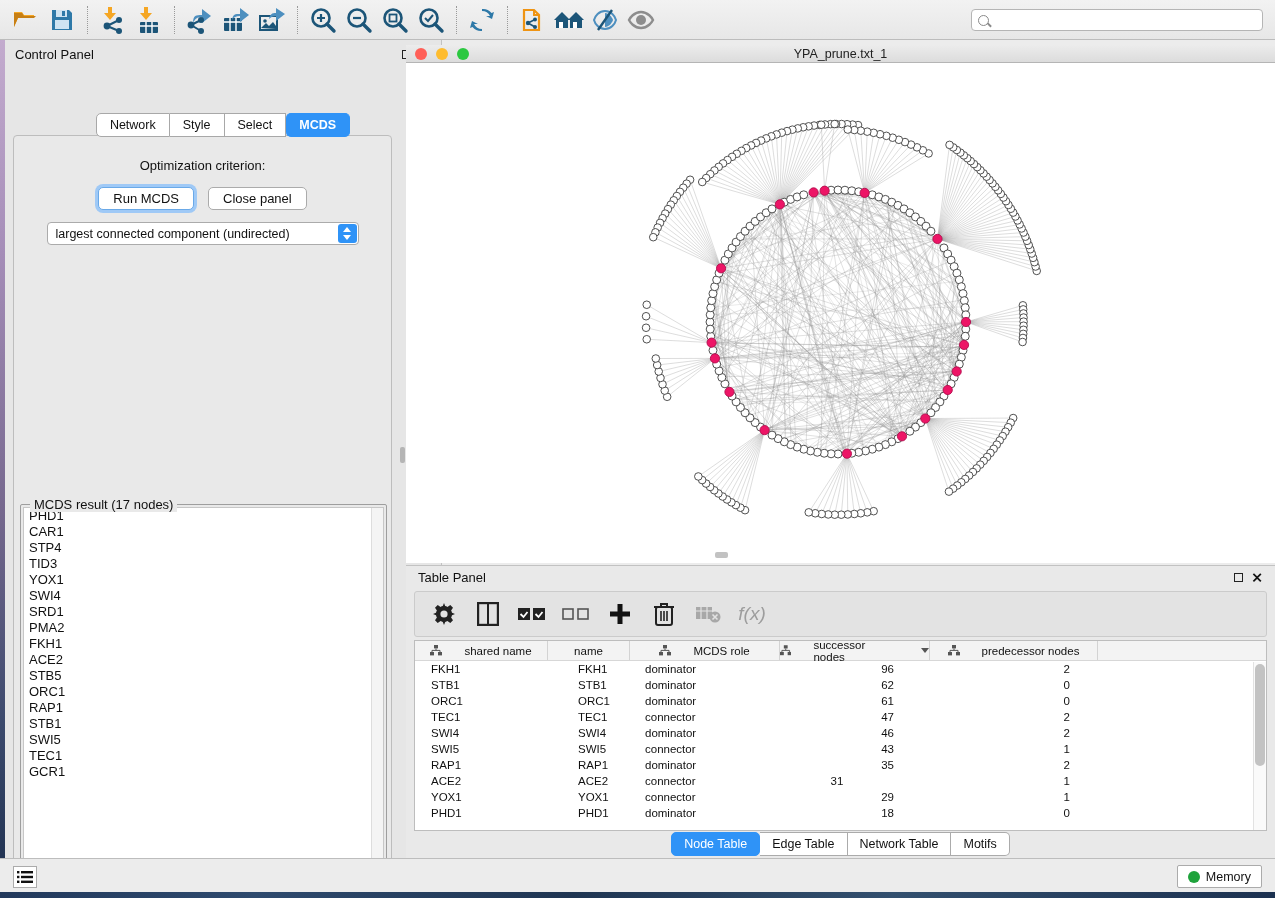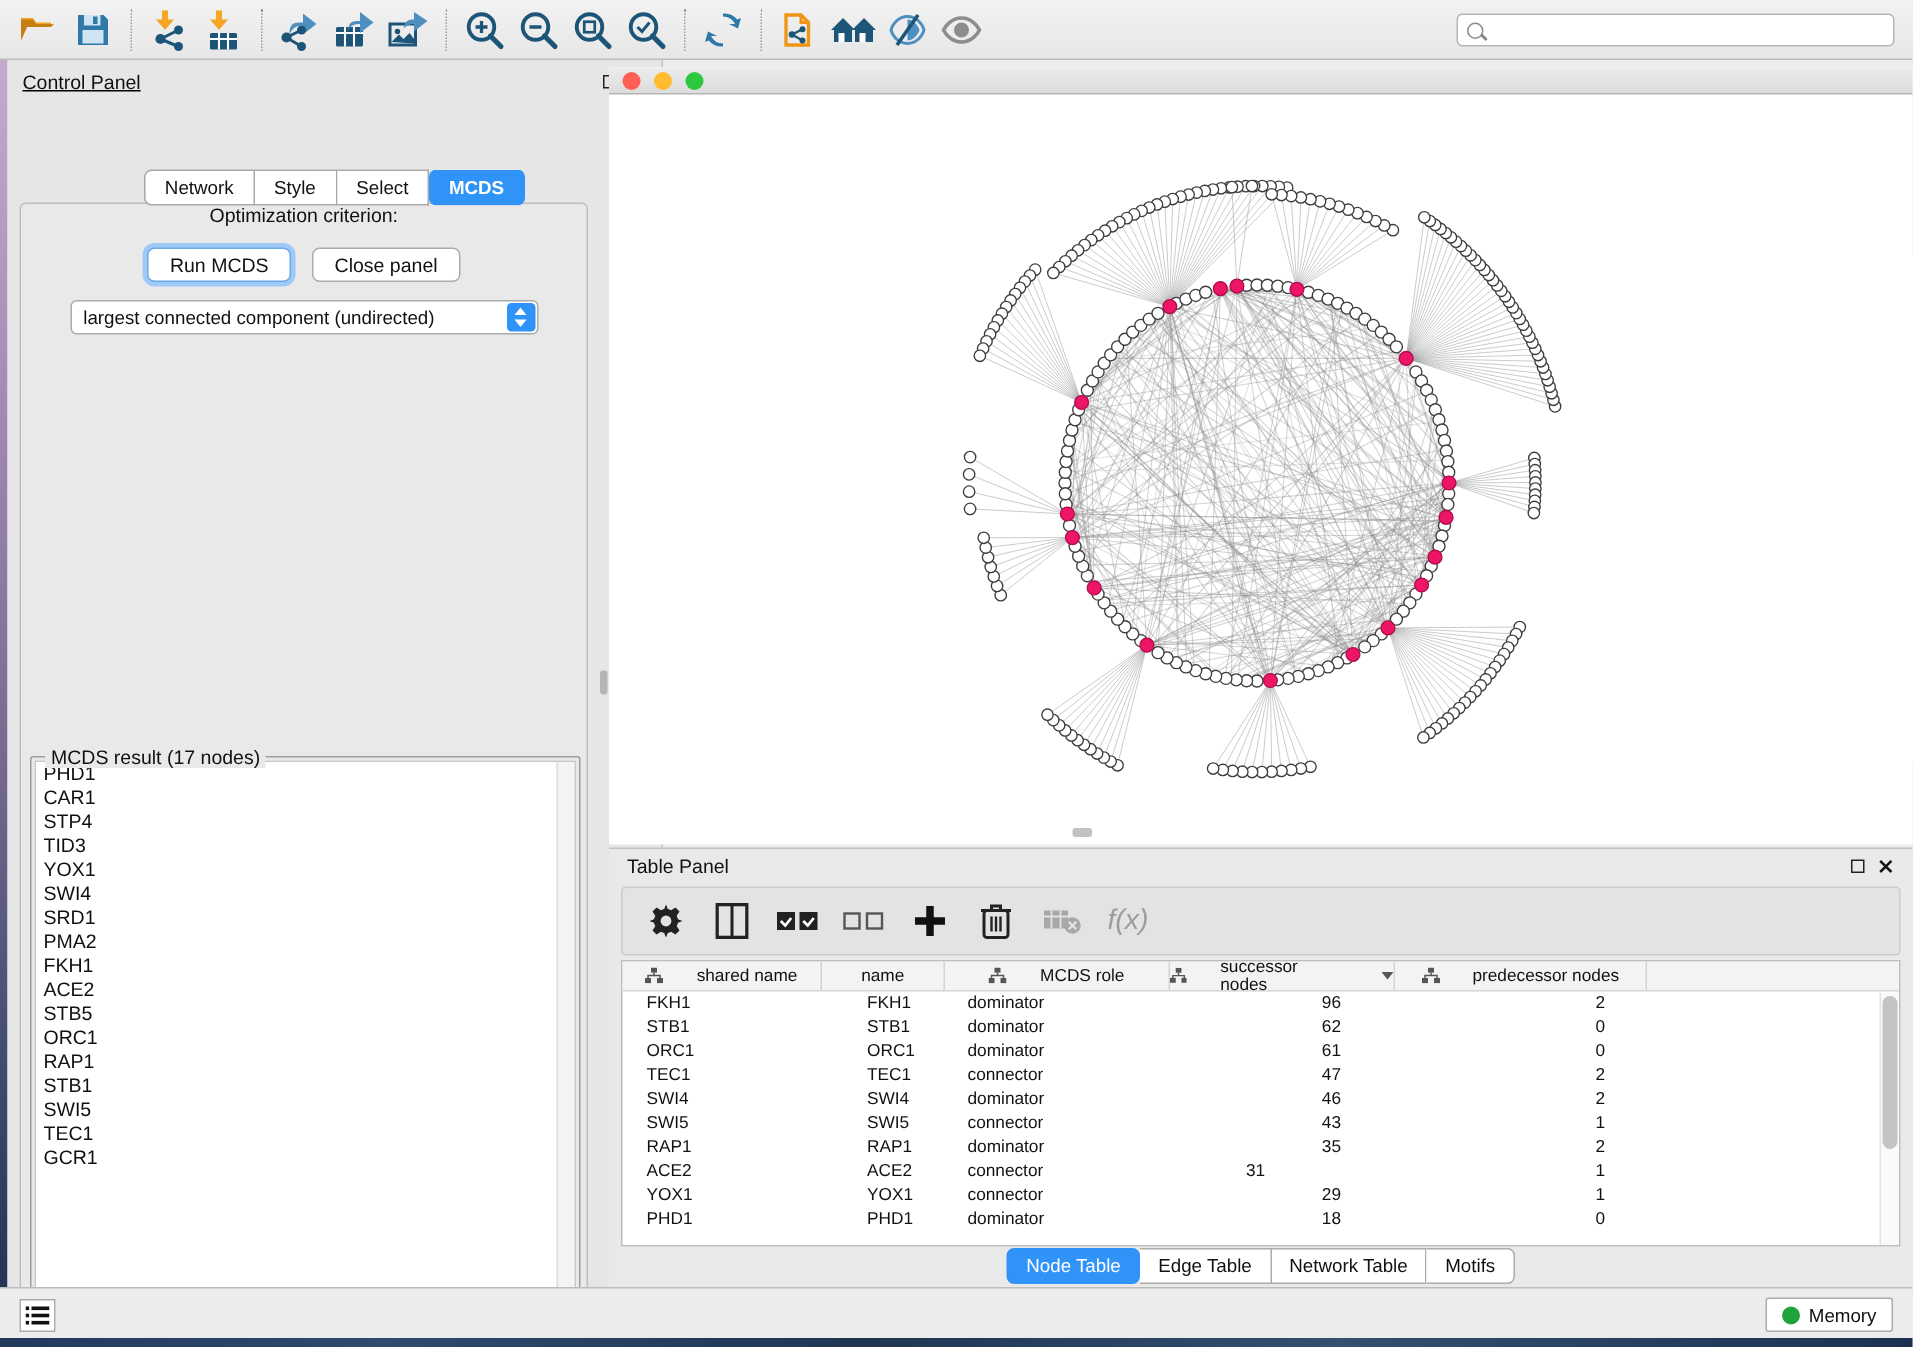--- a/index.html
+++ b/index.html
@@ -18,32 +18,32 @@
     border-bottom:1px solid #bcbcbc; display:flex; align-items:center; padding-left:8px; }
   .tbtn { width:36px; height:32px; display:flex; align-items:center; justify-content:center; border-radius:4px; }
   .tb-sep { width:1px; height:28px; margin:0 7px; border-left:1px dotted #9a9a9a; }
   #toolbar-search { position:absolute; right:12px; top:9px; width:292px; height:22px; background:#fff;
     border:1px solid #b5b5b5; border-radius:4px; display:flex; align-items:center; padding:0 6px; }
   #toolbar-search input { border:none; outline:none; flex:1; font-size:12px; font-family:"Liberation Sans",sans-serif; background:transparent; }
   .mag { width:11px; height:11px; border:1.5px solid #8a8a8a; border-radius:50%; position:relative; margin-right:5px; }
   .mag::after { content:""; position:absolute; width:5px; height:1.5px; background:#8a8a8a; transform:rotate(45deg); right:-4px; bottom:-1px; }
 
   
-  #control-panel { left:5px; top:40px; width:437px; height:818px; background:#e6e6e6; border-right:1px solid #c2c2c2;text-decoration:underline; }
+  #control-panel { left:5px; top:40px; width:437px; height:818px; background:#e6e6e6; border-right:1px solid #c2c2c2; }
   #cp-header { height:28px; display:flex; align-items:center; padding:0 10px; font-size:13px; color:#111; }
   .win-btns { margin-left:auto; display:flex; gap:8px; align-items:center; }
   .float-ico { width:9px; height:9px; border:1.5px solid #222; display:inline-block; }
   .close-ico { font-size:14px; font-weight:bold; color:#111; line-height:9px; }
   #cp-tabs { position:absolute; left:0; top:73px; width:100%; display:flex; justify-content:center; z-index:3; }
   .cp-tab { font-size:12.5px; padding:4px 13px; background:#fff; border:1px solid #a8a8a8; border-left:none; color:#111; }
   .cp-tab:first-child { border-left:1px solid #a8a8a8; border-radius:5px 0 0 5px; }
   .cp-tab.active { background:#2f93f7; border-color:#2f93f7; color:#fff; border-radius:5px; font-weight:bold; }
   #cp-body { position:absolute; left:8px; top:95px; width:379px; height:752px; background:#e9e9e9;
     border:1px solid #bdbdbd; border-radius:4px; }
-  #opt-label { text-align:center; font-size:13px; color:#111; }
+  #opt-label { text-align:center; margin-top:22px; font-size:13px; color:#111; }
   #opt-select { margin:12px auto 0; width:312px; height:23px; background:#fff; border:1px solid #ababab;
     border-radius:4px; display:flex; align-items:center; font-size:12.5px; padding-left:8px; color:#111; position:relative; }
   #opt-stepper { position:absolute; right:1px; top:1px; bottom:1px; width:19px; background:#2f93f7; border-radius:3px;
     display:flex; flex-direction:column; align-items:center; justify-content:center; gap:3px; }
   .tri-up { width:0; height:0; border-left:4px solid transparent; border-right:4px solid transparent; border-bottom:5px solid #fff; }
   .tri-dn { width:0; height:0; border-left:4px solid transparent; border-right:4px solid transparent; border-top:5px solid #fff; }
   #cp-buttons { display:flex; justify-content:center; gap:14px; margin-top:14px; }
   .mac-btn { background:#fff; border:1px solid #ababab; border-radius:5px; font-size:13px; padding:3px 14px; color:#111; }
   .mac-btn.focused { box-shadow:0 0 0 3px #9fc9f6; border-color:#6aa9e8; }
   #mcds-group { position:absolute; left:6px; top:368px; width:367px; height:372px; }
@@ -296,20 +296,21 @@
     </div>
   </div>
 </div>
 <div id="split-nub" class="abs"></div>
 
 <div id="network-window" class="abs">
   <div id="nw-titlebar">
     <span class="light" style="background:#ff5f57;"></span>
     <span class="light" style="background:#febc2e;"></span>
     <span class="light" style="background:#2bc840;"></span>
+    <span id="nw-title">YPA_prune.txt_1</span>
   </div>
   <svg id="nw-canvas" width="869" height="499" viewBox="0 0 869 499">
       <g stroke="#8c8c8c" stroke-opacity="0.38" stroke-width="0.7" fill="none">
         <line x1="315.0661814217471" y1="205.31076311399434" x2="536.9280568354836" y2="334.59915652060806"></line>
         <line x1="315.0661814217471" y1="205.31076311399434" x2="470.9914030720159" y2="133.27345071509455"></line>
         <line x1="315.0661814217471" y1="205.31076311399434" x2="555.5073859669092" y2="293.6648150914919"></line>
         <line x1="315.0661814217471" y1="205.31076311399434" x2="304.42075215824434" y2="269.69399388893146"></line>
         <line x1="315.0661814217471" y1="205.31076311399434" x2="492.11849130093793" y2="375.5347498260488"></line>
         <line x1="315.0661814217471" y1="205.31076311399434" x2="557.8513088706343" y2="283.0846678020838"></line>
         <line x1="315.0661814217471" y1="205.31076311399434" x2="344.4403981093271" y2="355.2842737837483"></line>

